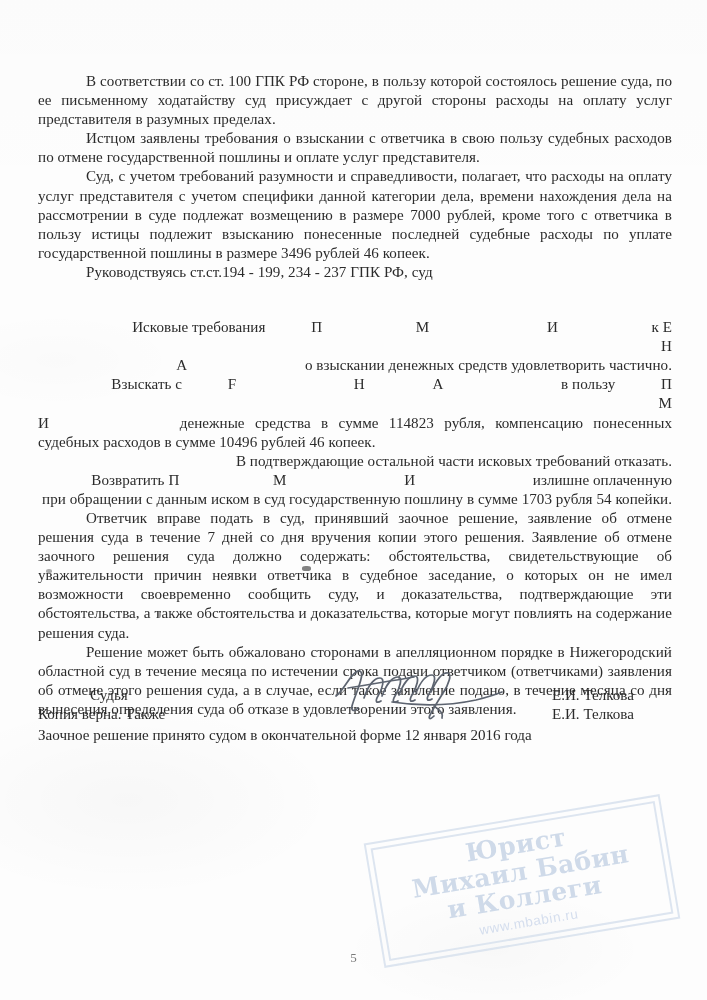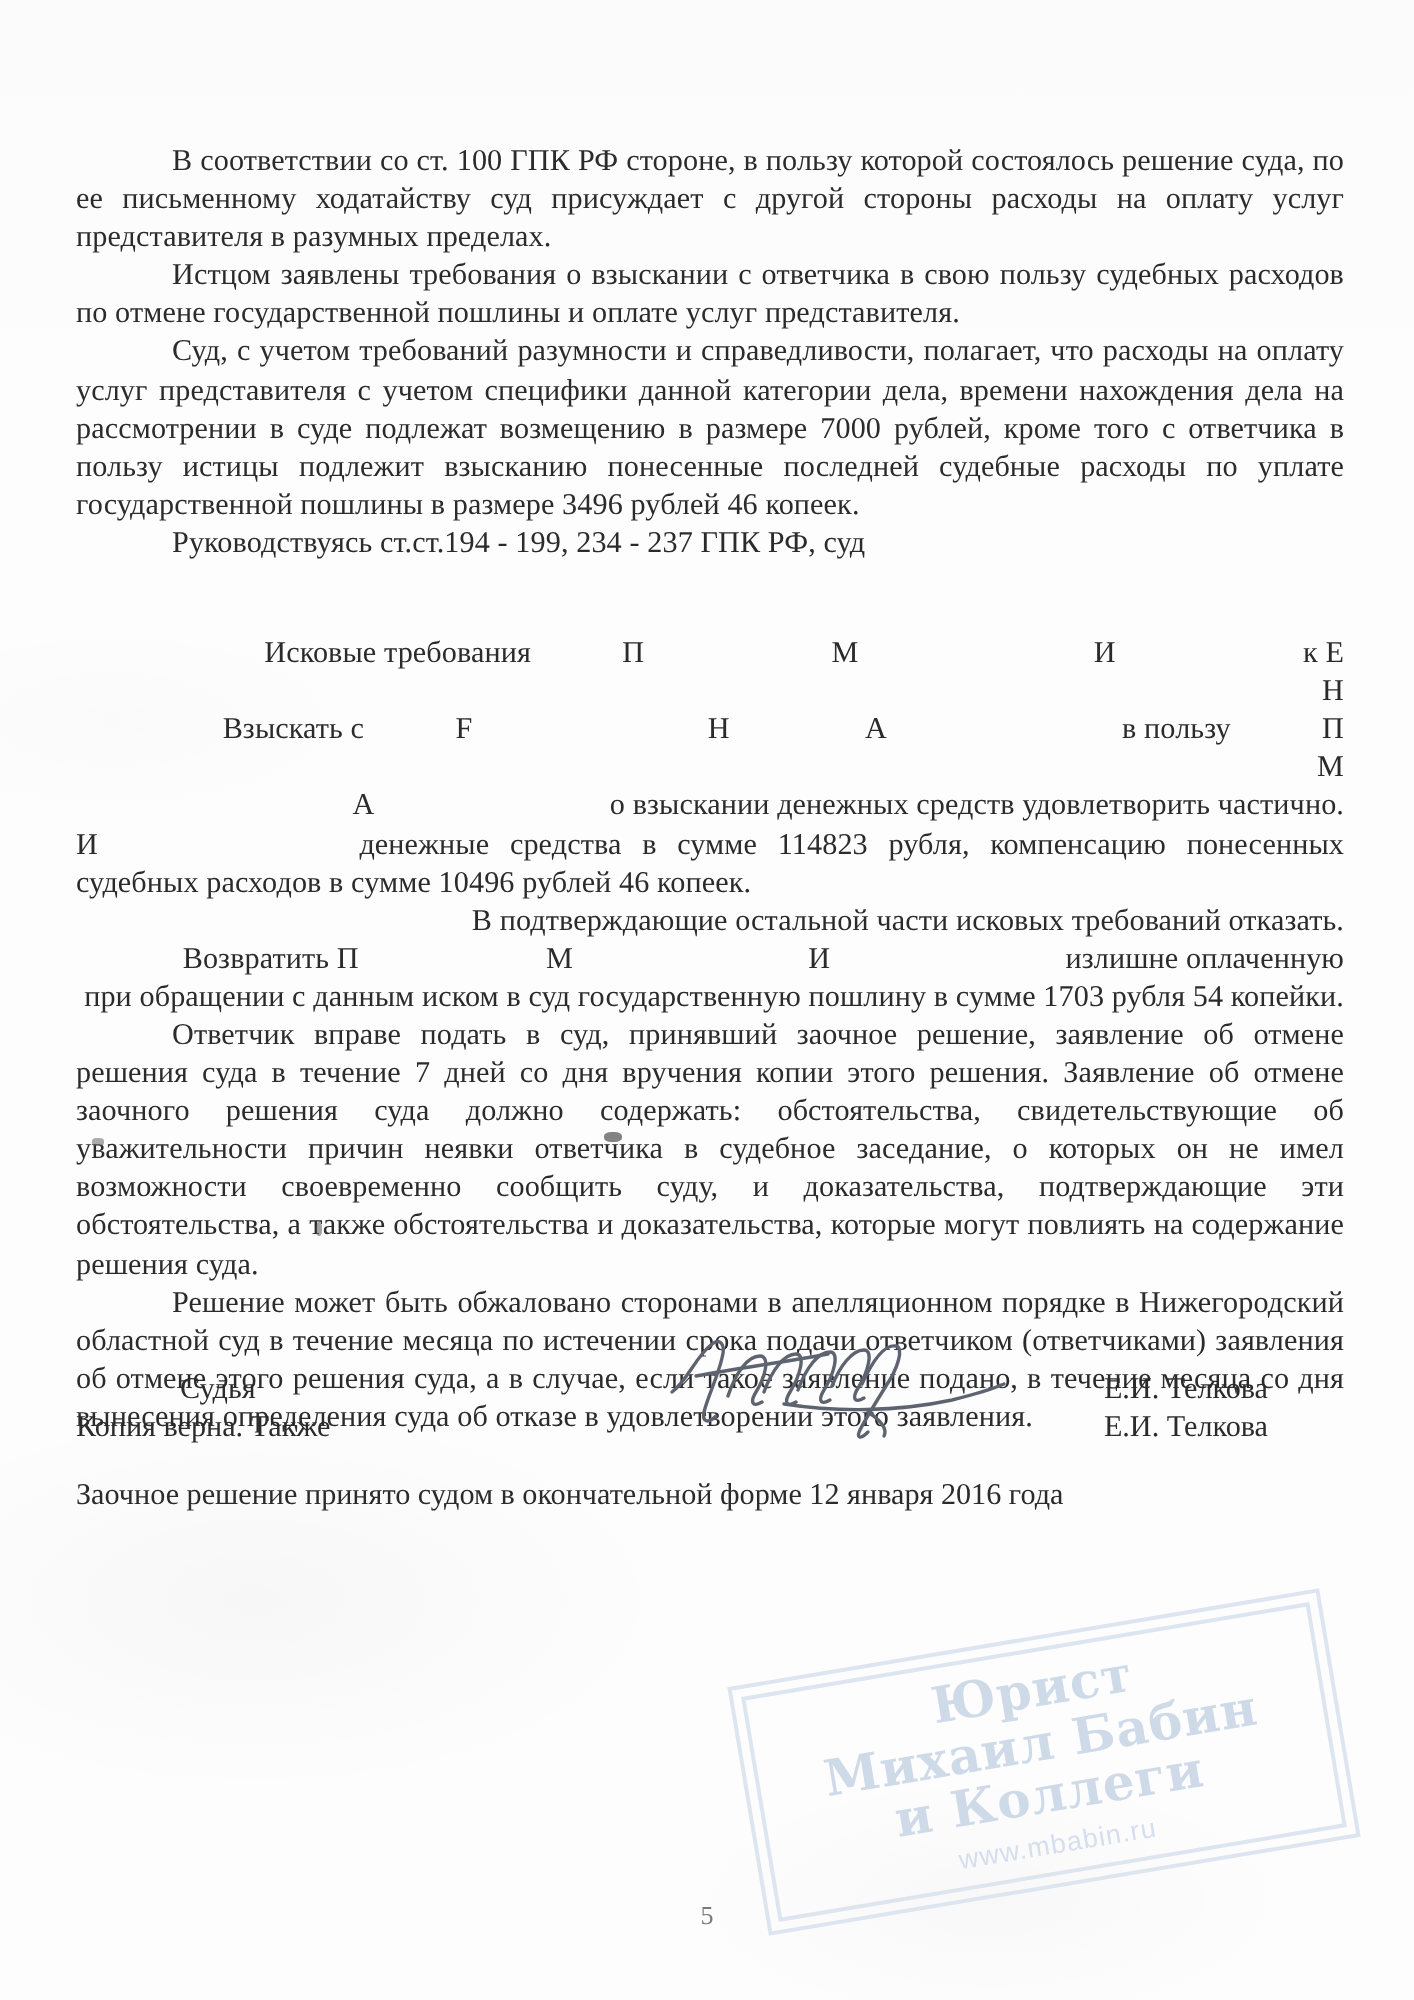--- a/index.html
+++ b/index.html
@@ -71,21 +71,21 @@
     line-height: 19.4px;
   }
   .sign-row {
     display: flex;
     justify-content: space-between;
     align-items: center;
   }
   .sign-left { white-space: nowrap; }
   .sign-left.indent { padding-left: 52px; }
   .sign-right { white-space: nowrap; padding-right: 38px; }
-  .sign-note { margin-top: 14px; white-space: nowrap; }
+  .sign-note { margin-top: 1px; white-space: nowrap; }
 
   .signature-svg {
     position: absolute;
     left: 330px;
     top: 662px;
     width: 210px;
     height: 62px;
     pointer-events: none;
   }
 
@@ -177,40 +177,40 @@
       <span class="gap-lg"></span>
       <span>М</span>
       <span class="gap-xl"></span>
       <span>И</span>
       <span class="gap-lg"></span>
       <span>к</span>
       <span>Е</span>
       <span class="gap-xl"></span>
       <span>Н</span>
     </p>
+    <p class="para noindent tight">
+      <span>А</span>
+      <span class="gap-xl"></span>
+      <span>о взыскании денежных средств удовлетворить частично.</span>
+    </p>
+
     <p class="para tight">
       <span>Взыскать с</span>
       <span class="gap-sm"></span>
       <span>F</span>
       <span class="gap-xl"></span>
       <span>Н</span>
       <span class="gap-md"></span>
       <span>А</span>
       <span class="gap-xl"></span>
       <span>в пользу</span>
       <span class="gap-sm"></span>
       <span>П</span>
       <span class="gap-lg"></span>
       <span>М</span>
-    </p>
-
-    <p class="para noindent tight">
-      <span>А</span>
-      <span class="gap-xl"></span>
-      <span>о взыскании денежных средств удовлетворить частично.</span>
     </p>
     <p class="para noindent">
       <span>И</span>
       <span class="gap-xl"></span>
       <span>денежные средства в сумме 114823 рубля,  компенсацию понесенных судебных расходов в сумме 10496 рублей 46 копеек.</span>
     </p>
 
     <p class="para tight">В подтверждающие остальной части исковых требований  отказать.</p>
 
     <p class="para tight">

